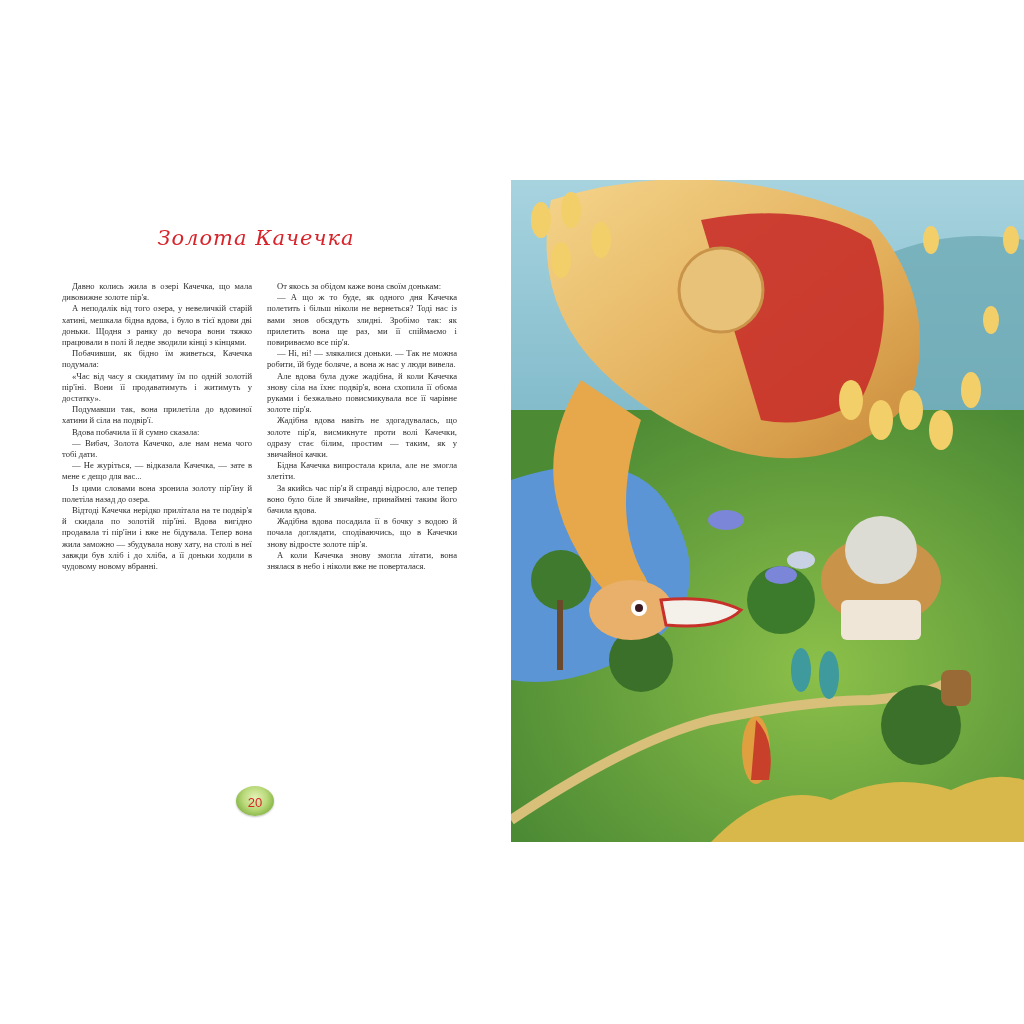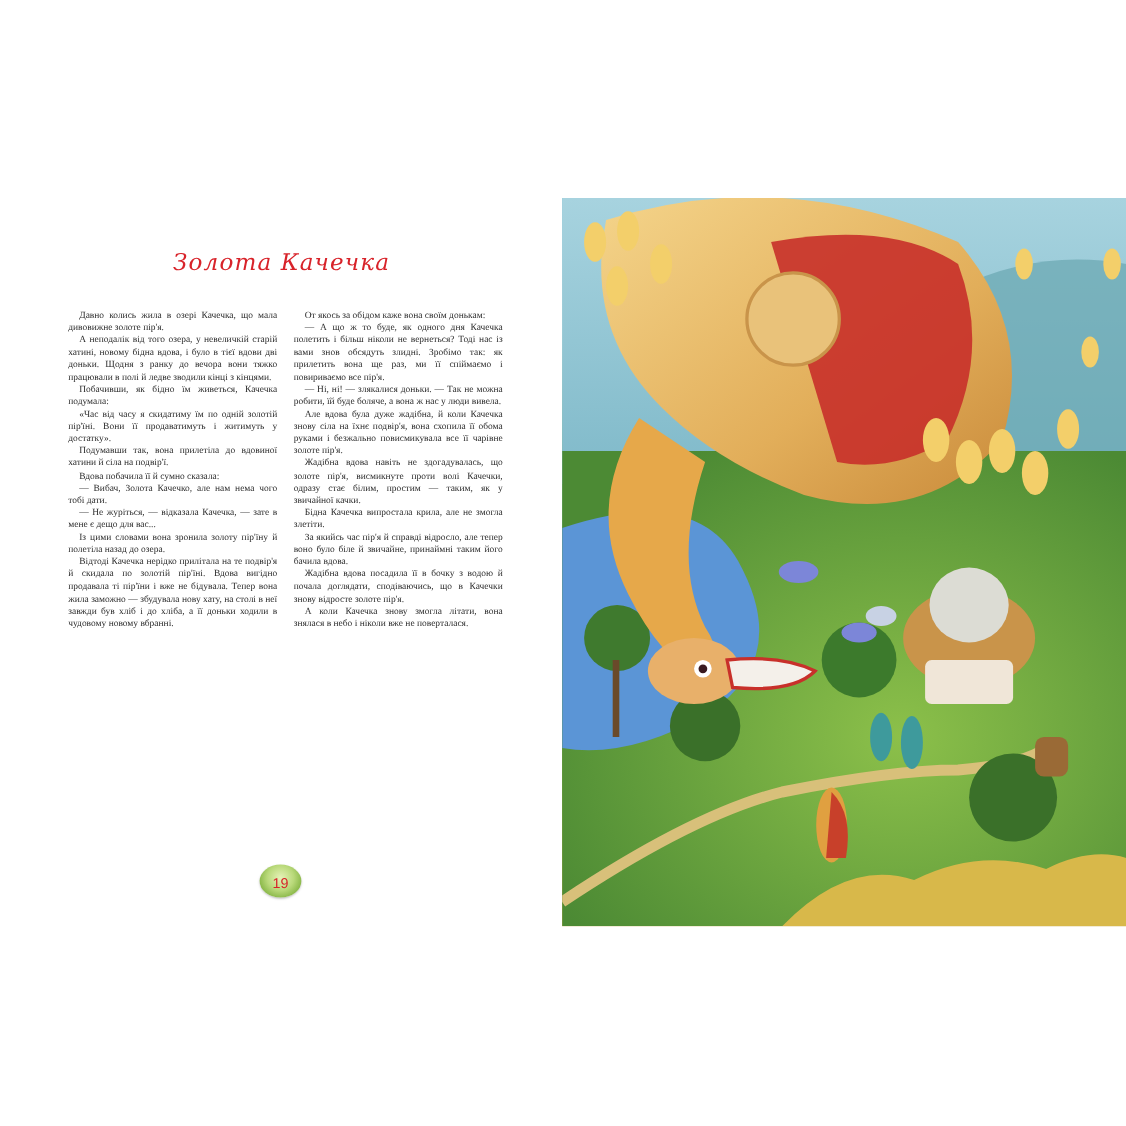--- a/index.html
+++ b/index.html
@@ -37,21 +37,21 @@
     .illustration svg { display: block; }
   </style>
 </head>
 <body>
 
 <div class="left-page">
   <div class="title">Золота Качечка</div>
 
   <div class="col left">
     <p>Давно колись жила в озері Качечка, що мала дивовижне золоте пір'я.</p>
-    <p>А неподалік від того озера, у невеличкій старій хатині, новому бідна вдова, і було в тієї вдови дві доньки. Щодня з ранку до вечора вони тяжко працювали в полі й ледве зводили кінці з кінцями.</p>
+    <p>А неподалік від того озера, у невеличкій старій хатині, мешкала бідна вдова, і було в тієї вдови дві доньки. Щодня з ранку до вечора вони тяжко працювали в полі й ледве зводили кінці з кінцями.</p>
     <p>Побачивши, як бідно їм живеться, Качечка подумала:</p>
     <p>«Час від часу я скидатиму їм по одній золотій пір'їні. Вони її продаватимуть і житимуть у достатку».</p>
     <p>Подумавши так, вона прилетіла до вдовиної хатини й сіла на подвір'ї.</p>
     <p>Вдова побачила її й сумно сказала:</p>
     <p>— Вибач, Золота Качечко, але нам нема чого тобі дати.</p>
     <p>— Не журіться, — відказала Качечка, — зате в мене є дещо для вас...</p>
     <p>Із цими словами вона зронила золоту пір'їну й полетіла назад до озера.</p>
     <p>Відтоді Качечка нерідко прилітала на те подвір'я й скидала по золотій пір'їні. Вдова вигідно продавала ті пір'їни і вже не бідувала. Тепер вона жила заможно — збудувала нову хату, на столі в неї завжди був хліб і до хліба, а її доньки ходили в чудовому новому вбранні.</p>
   </div>
 
@@ -61,21 +61,21 @@
     <p>— Ні, ні! — злякалися доньки. — Так не можна робити, їй буде боляче, а вона ж нас у люди вивела.</p>
     <p>Але вдова була дуже жадібна, й коли Качечка знову сіла на їхнє подвір'я, вона схопила її обома руками і безжально повисмикувала все її чарівне золоте пір'я.</p>
     <p>Жадібна вдова навіть не здогадувалась, що золоте пір'я, висмикнуте проти волі Качечки, одразу стає білим, простим — таким, як у звичайної качки.</p>
     <p>Бідна Качечка випростала крила, але не змогла злетіти.</p>
     <p>За якийсь час пір'я й справді відросло, але тепер воно було біле й звичайне, принаймні таким його бачила вдова.</p>
     <p>Жадібна вдова посадила її в бочку з водою й почала доглядати, сподіваючись, що в Качечки знову відросте золоте пір'я.</p>
     <p>А коли Качечка знову змогла літати, вона знялася в небо і ніколи вже не поверталася.</p>
   </div>
 
   <div class="page-badge">
-    <span>19</span>
+    <span>20</span>
   </div>
 </div>
 
 <div class="illustration">
   <svg width="513" height="662" viewBox="0 0 513 662">
     <defs>
       <linearGradient id="sky" x1="0" y1="0" x2="0" y2="1">
         <stop offset="0" stop-color="#a7d3df"></stop>
         <stop offset="1" stop-color="#7fb9c9"></stop>
       </linearGradient>

